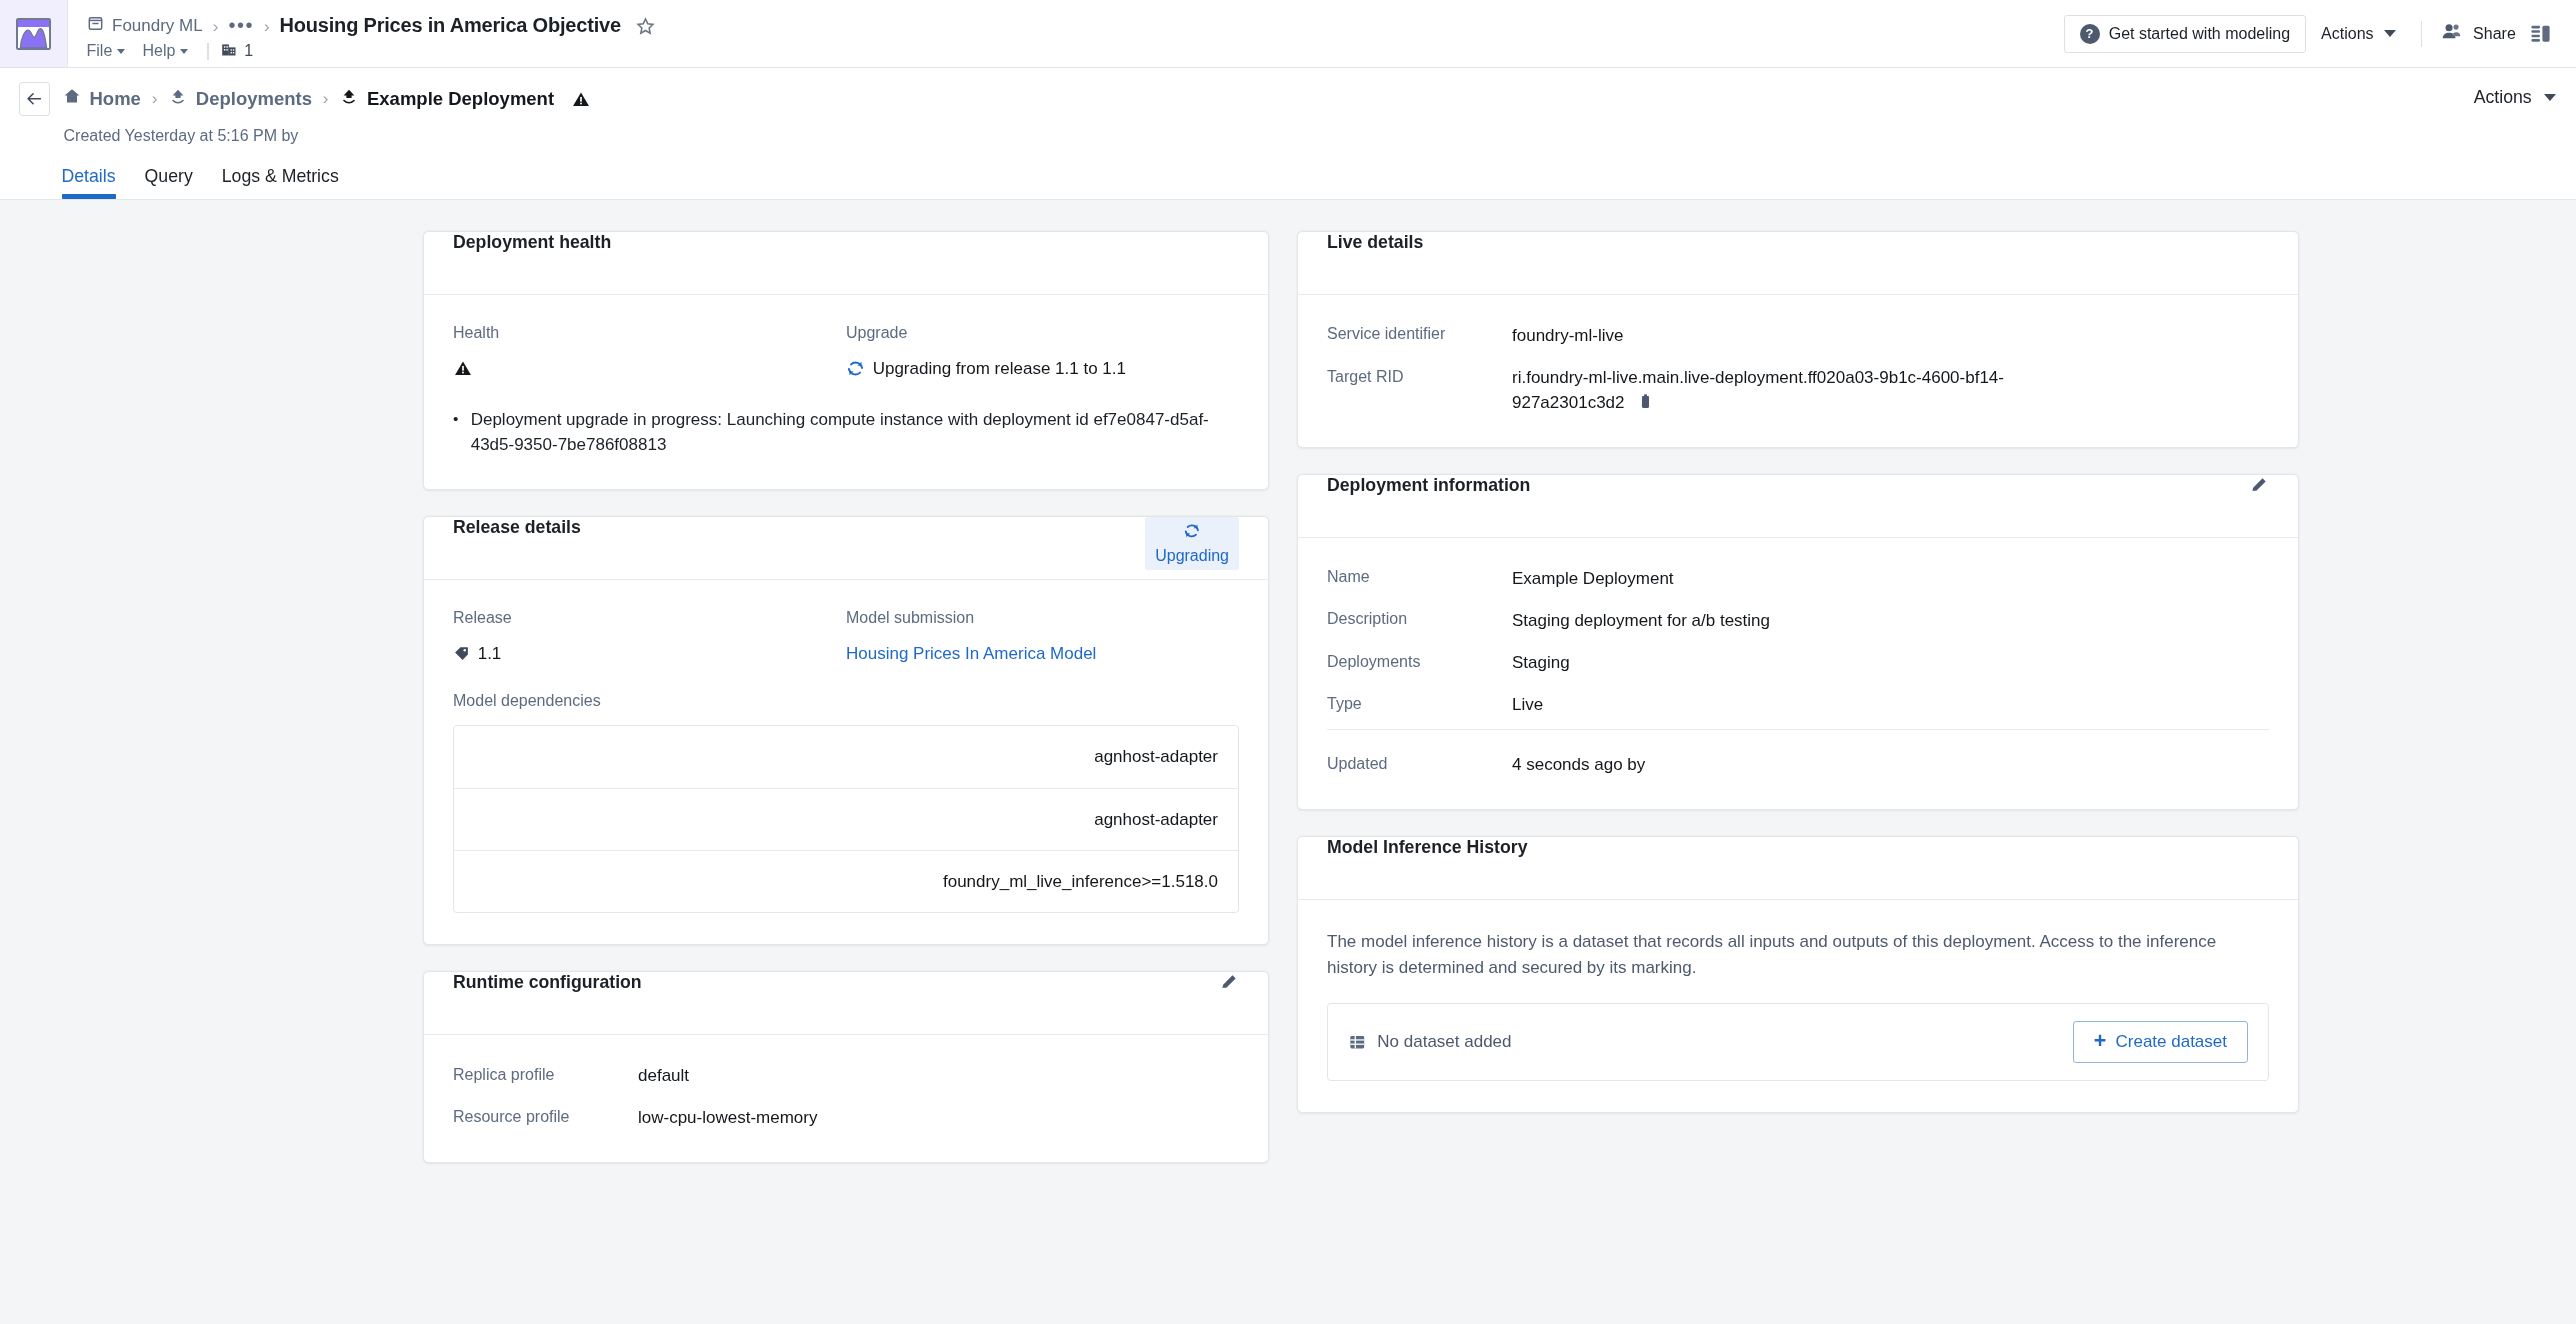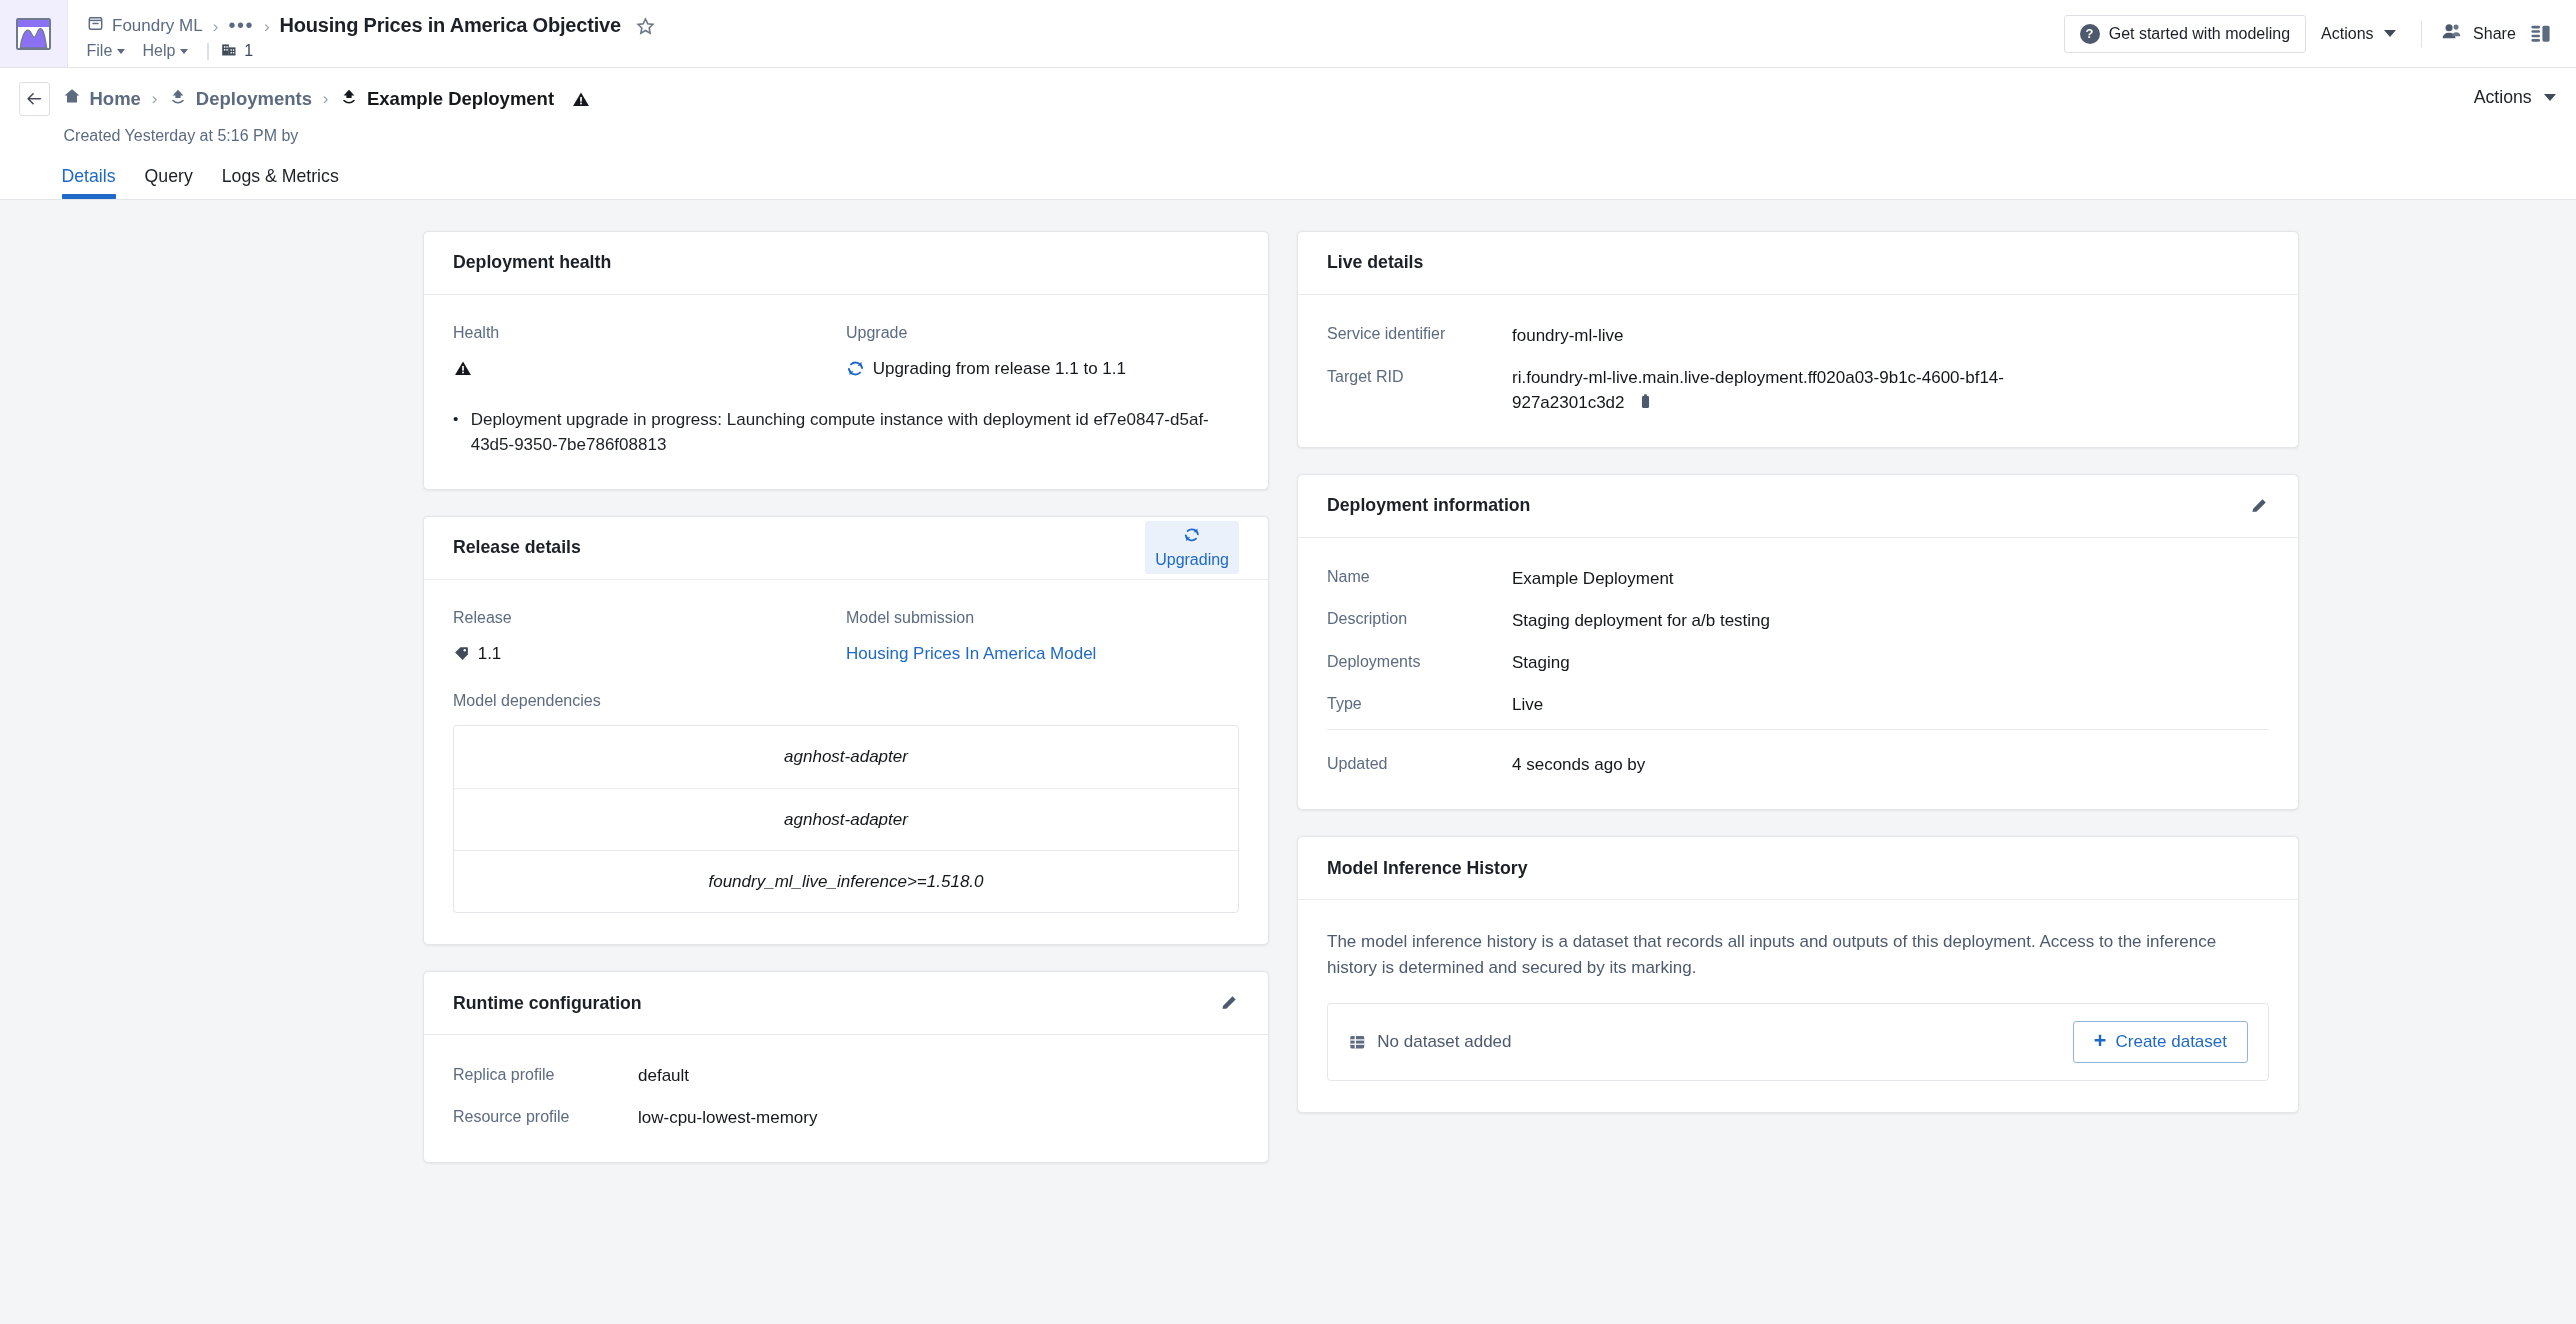--- a/index.html
+++ b/index.html
@@ -147,21 +147,21 @@
   .col-right { width: 1002px; display: flex; flex-direction: column; gap: 26px; }
 
   .card {
     background: #ffffff;
     border: 1.5px solid #e3e5e9;
     border-radius: 5.4px;
     box-shadow: 0 0.8px 2.3px rgba(16,22,26,0.07);
   }
   .card-head {
     height: 63px; padding: 0 29px;
-    display: flex; align-items: center; justify-content: space-between;
+    display: flex; align-items: flex-start; justify-content: space-between;
     border-bottom: 1.5px solid #e8eaed;
   }
   .card-title { font-size: 17.7px; font-weight: bold; color: #1c2127; }
   .card-body { padding: 29px 29px 31px 29px; }
 
   .badge-upgrading {
     display: flex; align-items: center; gap: 7px;
     background: #eaf1fb; color: #1f69c9;
     font-size: 16px; padding: 5.4px 10px; border-radius: 3.1px;
     cursor: pointer;
@@ -178,23 +178,23 @@
 
   .bullet-row {
     display: flex; gap: 12.3px; margin-top: 26px;
     color: #1c2127; font-size: 17px; line-height: 1.45;
   }
   .bullet-dot { font-size: 15.4px; line-height: 1.45; color: #1c2127; }
 
   .sub-label { color: #5c6b80; font-size: 16px; margin: 28px 0 15.4px 0; }
   .dep-list { border: 1.5px solid #e3e5e9; border-radius: 3.8px; overflow: hidden; }
   .dep-row {
-    display: flex; align-items: center; justify-content: center;
+    display: flex; align-items: center; justify-content: flex-end;
     padding: 0 20px; height: 62px;
-    font-size: 17px; color: #14181c; font-style: italic;
+    font-size: 17px; color: #14181c;
   }
   .dep-row + .dep-row { border-top: 1.5px solid #e8eaed; }
   .dep-ver { font-size: 17px; color: #14181c; }
 
   
   .def-rows { display: flex; flex-direction: column; }
   .def-row { display: flex; align-items: flex-start; padding: 0 0 17.7px 0; }
   .def-row:last-child { padding-bottom: 0; }
   .def-key { width: 185px; min-width: 185px; color: #5c6b80; font-size: 16px; padding-top: 1.5px; }
   .def-val { color: #14181c; font-size: 17px; line-height: 1.45; max-width: 554px; }

